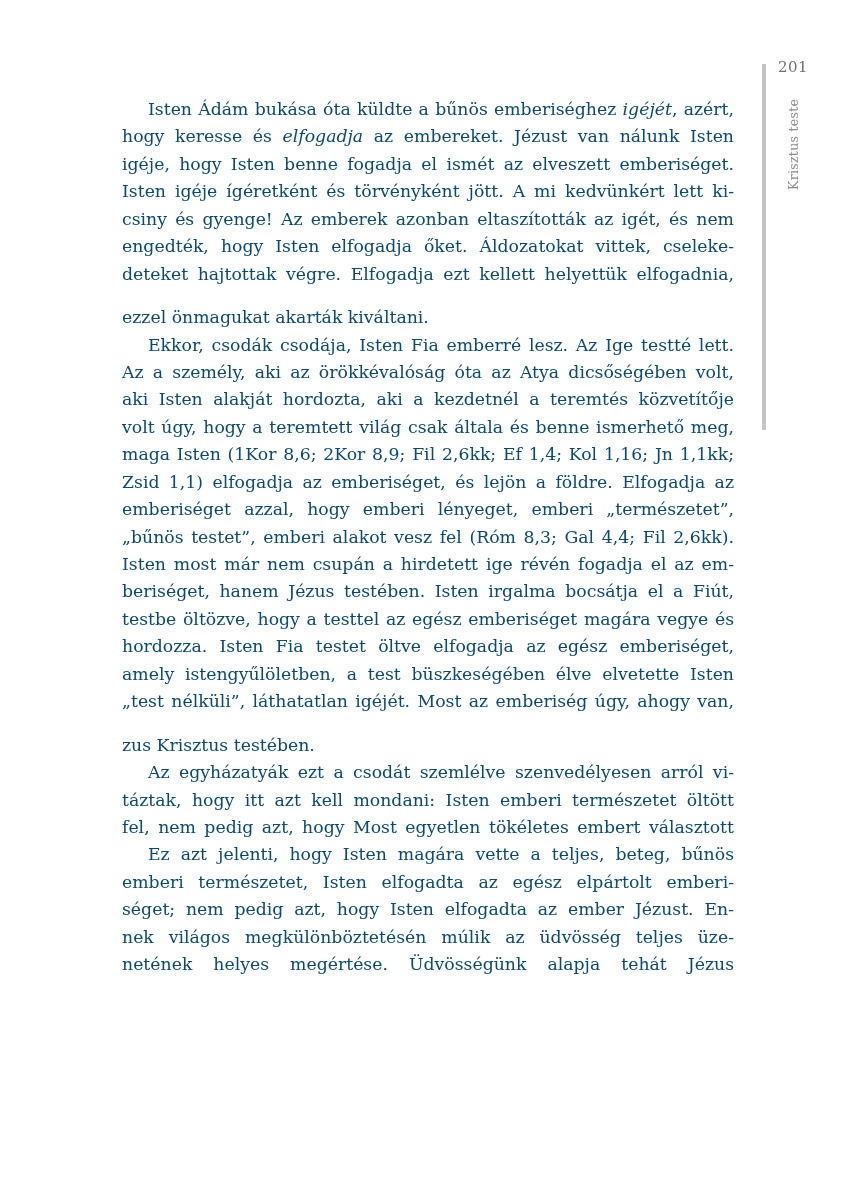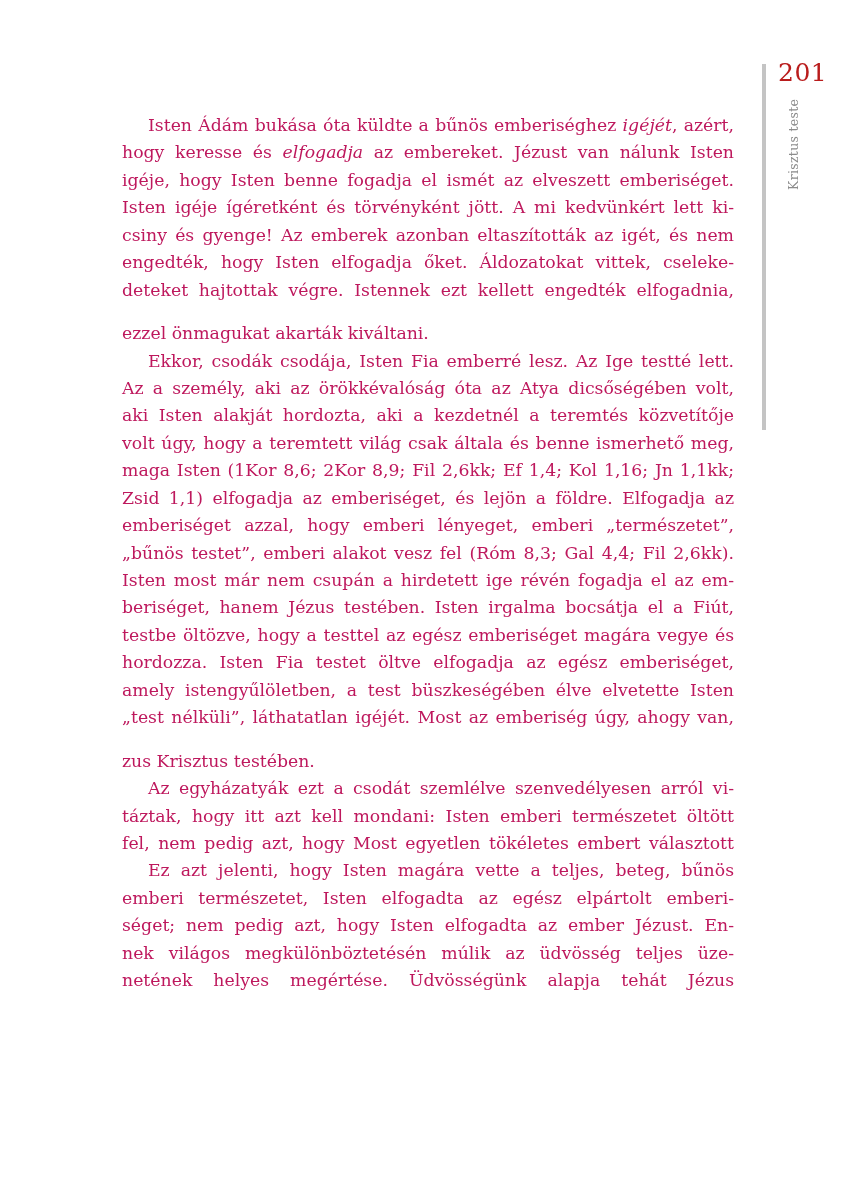--- a/index.html
+++ b/index.html
@@ -1,35 +1,35 @@
 <!DOCTYPE html>
 <html><head>
 <meta charset="utf-8">
 <style>
   html, body { margin: 0; padding: 0; background: #ffffff; }
   body { width: 867px; height: 1200px; position: relative; overflow: hidden; }
   .page-number {
     position: absolute; left: 778px; top: 58px;
-    font-family: "DejaVu Serif", serif; font-size: 25px; color: #b91c1c;
+    font-family: "DejaVu Serif", serif; font-size: 15px; color: #737373;
     letter-spacing: 0.5px;
   }
   .side-rule {
     position: absolute; left: 762px; top: 64px; width: 4px; height: 366px;
     background: #c4c4c4;
   }
   .running-head {
     position: absolute; left: 786px; top: 120px;
     transform-origin: left top;
     transform: translate(0, 70px) rotate(-90deg);
     font-family: "DejaVu Serif", serif; font-size: 12.5px; color: #8c8c8c;
     white-space: nowrap; letter-spacing: 0.3px;
   }
   .body-text {
-    position: absolute; left: 122px; top: 112px; width: 612px;
-    font-family: "DejaVu Serif", serif; font-size: 17.3px; color: #be185d;
+    position: absolute; left: 122px; top: 96px; width: 612px;
+    font-family: "DejaVu Serif", serif; font-size: 17.3px; color: #0c4a6e;
     line-height: 27.45px;
   }
   .line {
     display: block; white-space: nowrap; text-align: justify; text-align-last: justify;
     height: 27.45px; overflow: visible;
   }
   .line.indent { padding-left: 26px; }
   .line.last { text-align-last: left; margin-top: 16px; }
   em { font-style: italic; }
 </style>
@@ -41,21 +41,21 @@
 <div class="running-head">Krisztus teste</div>
 
 <div class="body-text" id="body-text">
     <div>
       <span class="line indent"><span>Isten Ádám bukása óta küldte a bűnös emberiséghez </span><em>igéjét</em><span>, azért,</span></span>
       <span class="line"><span>hogy keresse és </span><em>elfogadja</em><span> az embereket. Jézust van nálunk Isten</span></span>
       <span class="line"><span>igéje, hogy Isten benne fogadja el ismét az elveszett emberiséget.</span></span>
       <span class="line"><span>Isten igéje ígéretként és törvényként jött. A mi kedvünkért lett ki-</span></span>
       <span class="line"><span>csiny és gyenge! Az emberek azonban eltaszították az igét, és nem</span></span>
       <span class="line"><span>engedték, hogy Isten elfogadja őket. Áldozatokat vittek, cseleke-</span></span>
-      <span class="line"><span>deteket hajtottak végre. Istennek ezt kellett engedték elfogadnia,</span></span>
+      <span class="line"><span>deteket hajtottak végre. Elfogadja ezt kellett helyettük elfogadnia,</span></span>
       <span class="line last"><span>ezzel önmagukat akarták kiváltani.</span></span>
     </div>
     <div>
       <span class="line indent"><span>Ekkor, csodák csodája, Isten Fia emberré lesz. Az Ige testté lett.</span></span>
       <span class="line"><span>Az a személy, aki az örökkévalóság óta az Atya dicsőségében volt,</span></span>
       <span class="line"><span>aki Isten alakját hordozta, aki a kezdetnél a teremtés közvetítője</span></span>
       <span class="line"><span>volt úgy, hogy a teremtett világ csak általa és benne ismerhető meg,</span></span>
       <span class="line"><span>maga Isten (1Kor 8,6; 2Kor 8,9; Fil 2,6kk; Ef 1,4; Kol 1,16; Jn 1,1kk;</span></span>
       <span class="line"><span>Zsid 1,1) elfogadja az emberiséget, és lejön a földre. Elfogadja az</span></span>
       <span class="line"><span>emberiséget azzal, hogy emberi lényeget, emberi „természetet”,</span></span>

